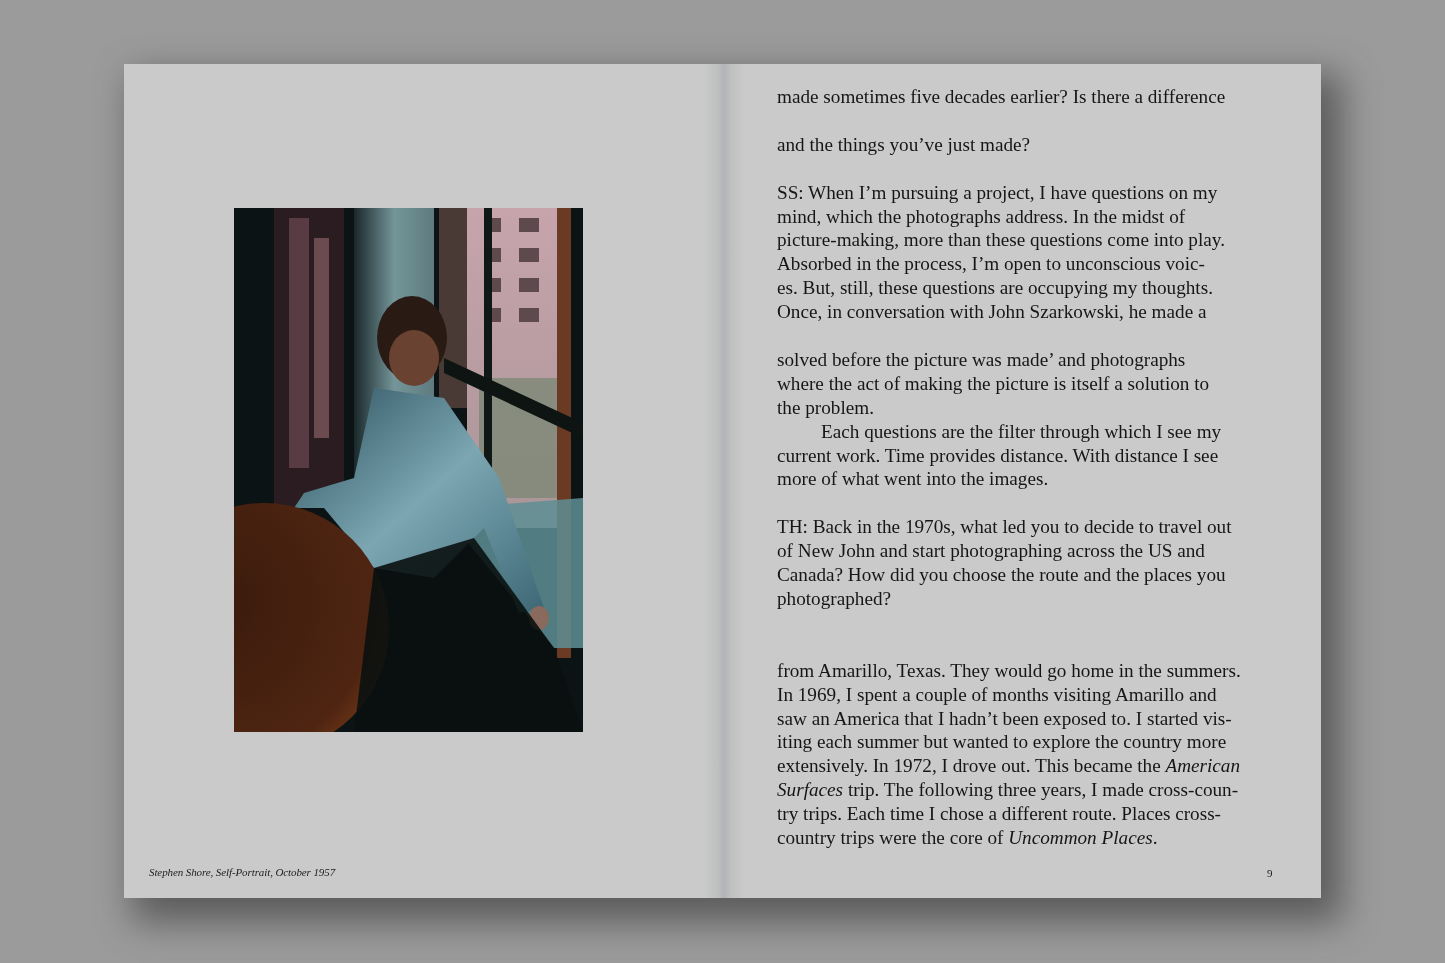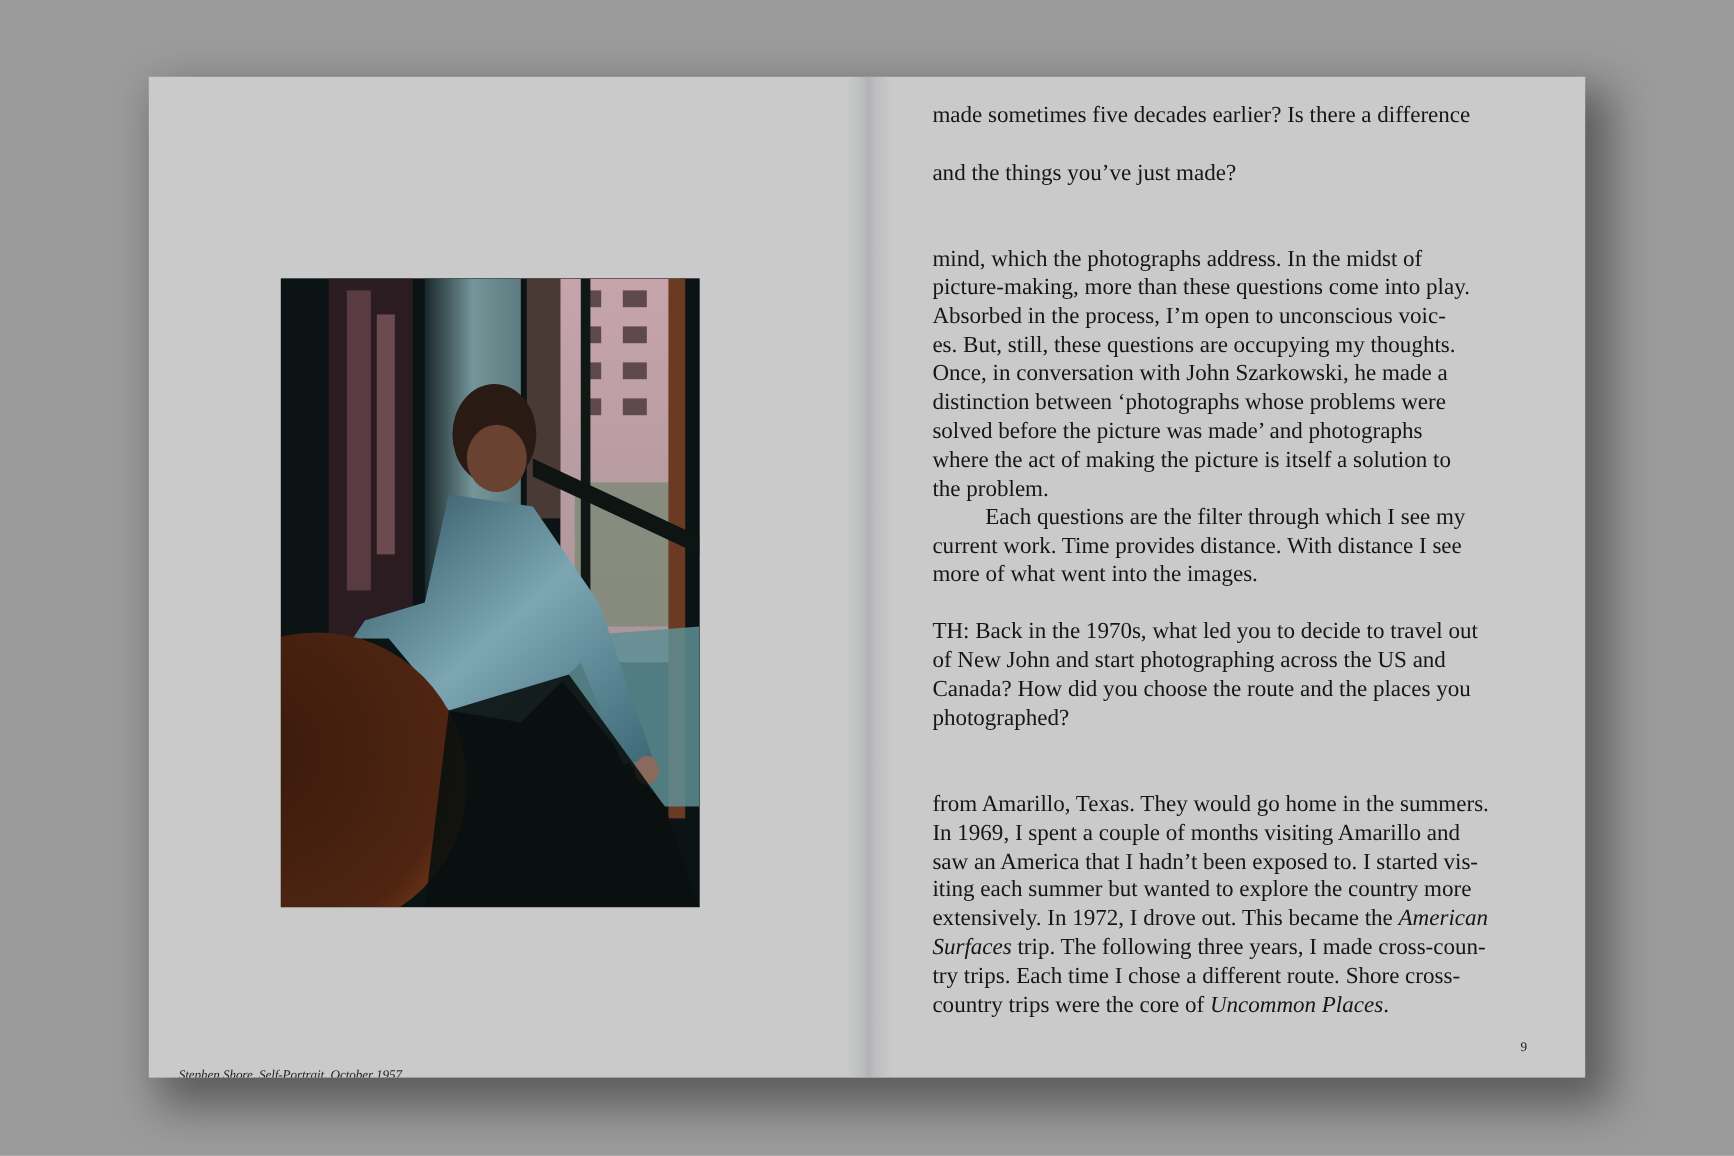--- a/index.html
+++ b/index.html
@@ -33,21 +33,20 @@
       overflow: hidden;
     }
     .page {
       position: absolute;
       top: 0;
       height: 100%;
     }
     .page-left {
       left: 0;
       width: 598px;
-      margin-top: 24px;
     }
     .page-right {
       left: 598px;
       width: 599px;
     }
     .gutter {
       position: absolute;
       left: 580px;
       top: 0;
       width: 40px;
@@ -189,27 +188,27 @@
 
   <div class="page page-right">
     <div class="body-text">
       <p>
         <span>made sometimes five decades earlier? Is there a difference</span><br>
         <br>
         <span>and the things you’ve just made?</span>
       </p>
       <div class="gap"></div>
       <p>
-        <br>
+        <span>SS: When I’m pursuing a project, I have questions on my</span><br>
         <span>mind, which the photographs address. In the midst of</span><br>
         <span>picture-making, more than these questions come into play.</span><br>
         <span>Absorbed in the process, I’m open to unconscious voic-</span><br>
         <span>es. But, still, these questions are occupying my thoughts.</span><br>
         <span>Once, in conversation with John Szarkowski, he made a</span><br>
-        <span>distinction between ‘photographs whose problems were</span><br>
+        <br>
         <span>solved before the picture was made’ and photographs</span><br>
         <span>where the act of making the picture is itself a solution to</span><br>
         <span>the problem.</span>
       </p>
       <p class="indent">
         <span>Each questions are the filter through which I see my</span><br>
         <span>current work. Time provides distance. With distance I see</span><br>
         <span>more of what went into the images.</span>
       </p>
       <div class="gap"></div>
@@ -221,20 +220,20 @@
       </p>
       <div class="gap"></div>
       <p>
         <br>
         <span>from Amarillo, Texas. They would go home in the summers.</span><br>
         <span>In 1969, I spent a couple of months visiting Amarillo and</span><br>
         <span>saw an America that I hadn’t been exposed to. I started vis-</span><br>
         <span>iting each summer but wanted to explore the country more</span><br>
         <span>extensively. In 1972, I drove out. This became the </span><em>American</em><br>
         <em>Surfaces</em><span> trip. The following three years, I made cross-coun-</span><br>
-        <span>try trips. Each time I chose a different route. Shore cross-</span><br>
+        <span>try trips. Each time I chose a different route. Places cross-</span><br>
         <span>country trips were the core of </span><em>Uncommon Places</em><span>.</span>
       </p>
     </div>
     <div class="page-number">9</div>
   </div>
 
 </div>
 
 </body></html>

